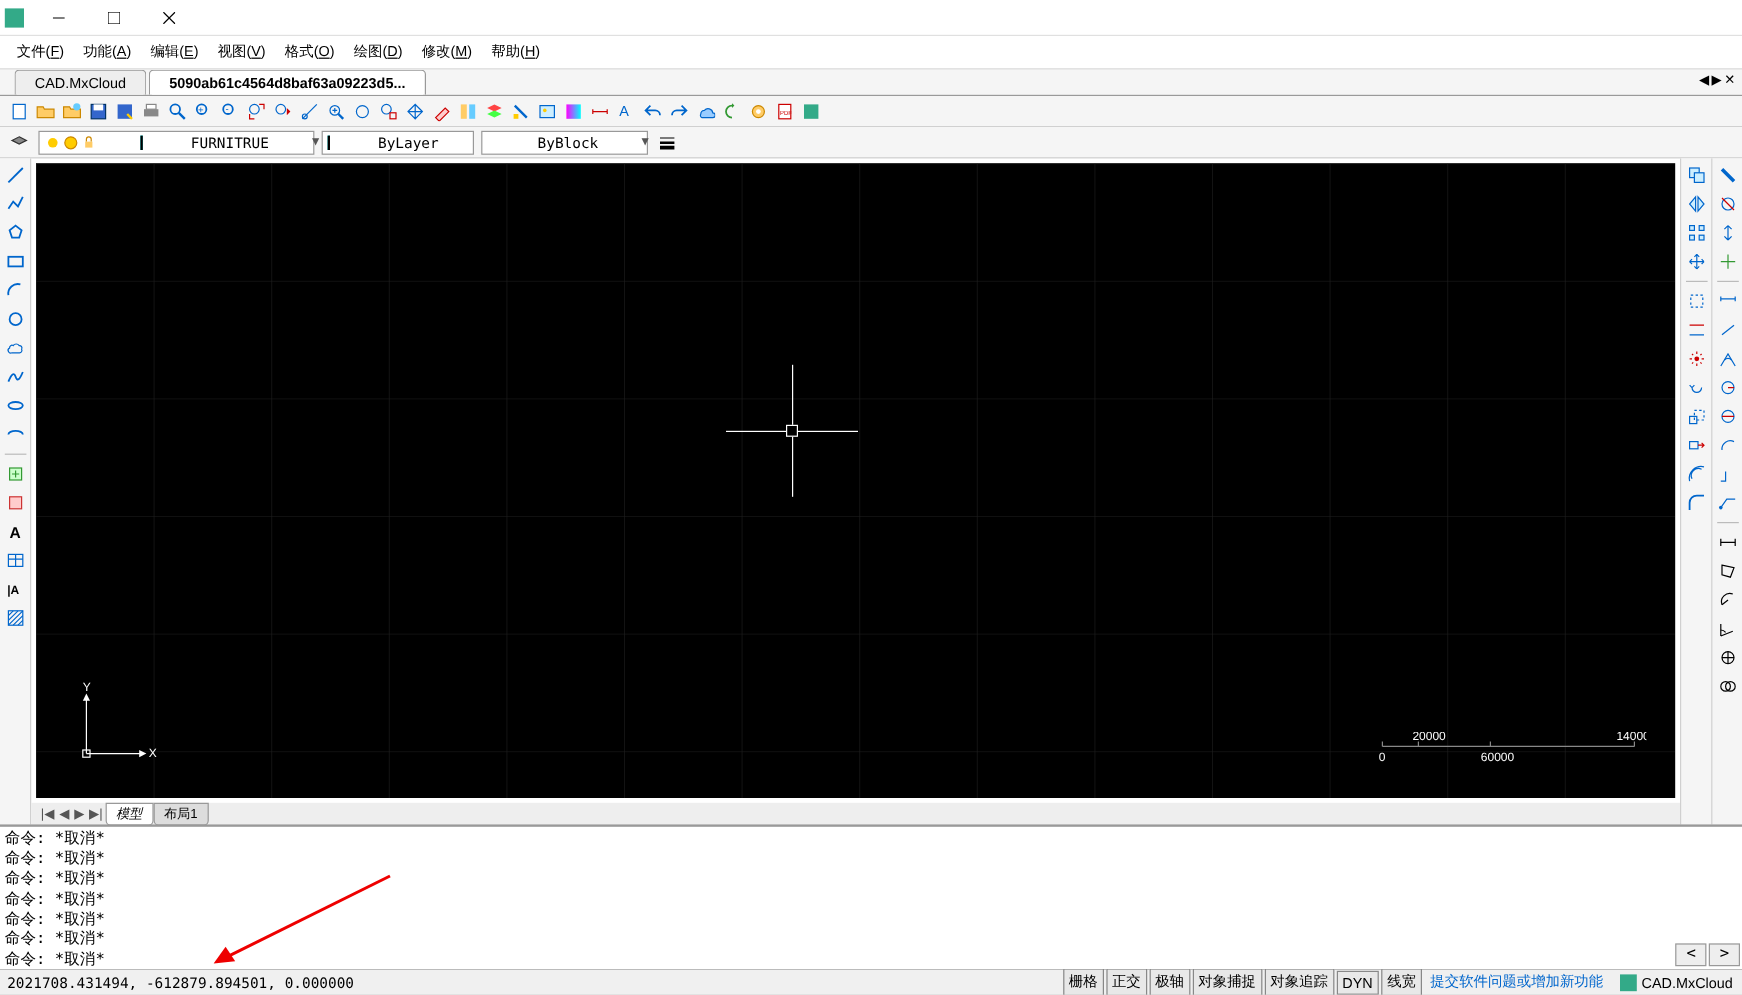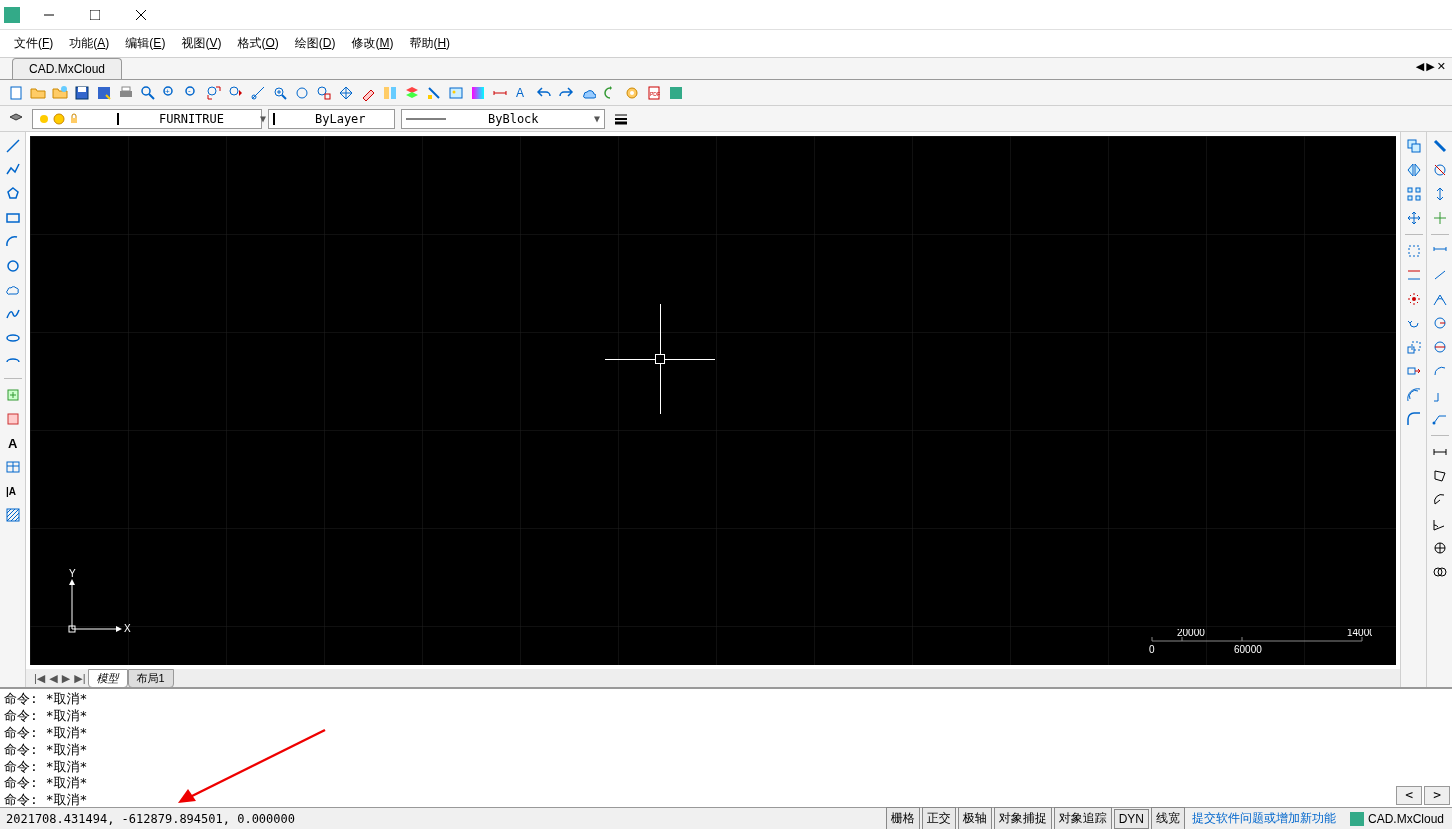--- a/index.html
+++ b/index.html
@@ -93,21 +93,21 @@
   padding: 0 4px;
   font-family: monospace;
   font-size: 12px;
   cursor: default;
   position: relative;
   gap: 36px;
 }
 .combo .arrow { margin-left: auto; font-size: 10px; color: #555; }
 .combo-layer { width: 230px; }
 .combo-color { width: 127px; }
-.combo-ltype { width: 204px; }
+.combo-ltype { width: 139px; }
 .sw { width: 12px; height: 12px; margin-right: 4px; border: 1px solid #000; }
 .main-area {
   flex: 1;
   display: flex;
   min-height: 0;
 }
 .vtoolbar {
   width: 26px;
   background: #f5f5f5;
   border-right: 1px solid #d0d0d0;
@@ -143,21 +143,21 @@
 .crosshair .v { position: absolute; width: 1px; height: 110px; background: #fff; left: 0; top: -55px; }
 .crosshair .box { position: absolute; width: 10px; height: 10px; border: 1px solid #fff; left: -5px; top: -5px; background: #000; }
 .ucs {
   position: absolute;
   left: 22px; bottom: 14px;
   color: #fff;
   font-size: 11px;
 }
 .scale-bar {
   position: absolute;
-  right: 24px; bottom: 4px;
+  right: 24px; bottom: 22px;
   color: #fff;
   font-size: 11px;
 }
 .model-tabs {
   height: 18px;
   display: flex;
   align-items: center;
   padding: 0 6px;
   background: #eee;
   font-size: 11px;
@@ -243,20 +243,21 @@
   <div class="menu-item"><span>编辑</span>(<u>E</u>)</div>
   <div class="menu-item"><span>视图</span>(<u>V</u>)</div>
   <div class="menu-item"><span>格式</span>(<u>O</u>)</div>
   <div class="menu-item"><span>绘图</span>(<u>D</u>)</div>
   <div class="menu-item"><span>修改</span>(<u>M</u>)</div>
   <div class="menu-item"><span>帮助</span>(<u>H</u>)</div>
 </div>
 
 <div class="doctabs">
   <div class="doctab">CAD.MxCloud</div>
+  <div class="doctab active">5090ab61c4564d8baf63a09223d5...</div>
   <div class="doctabs-right">
     <span>◀</span>
     <span>▶</span>
     <span>✕</span>
   </div>
 </div>
 
 <div class="toolbar">
   <div class="tb-btn">
       <svg viewBox="0 0 16 16">

